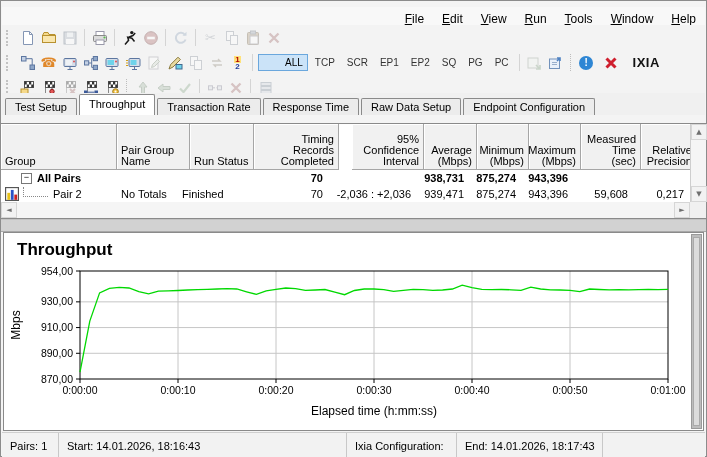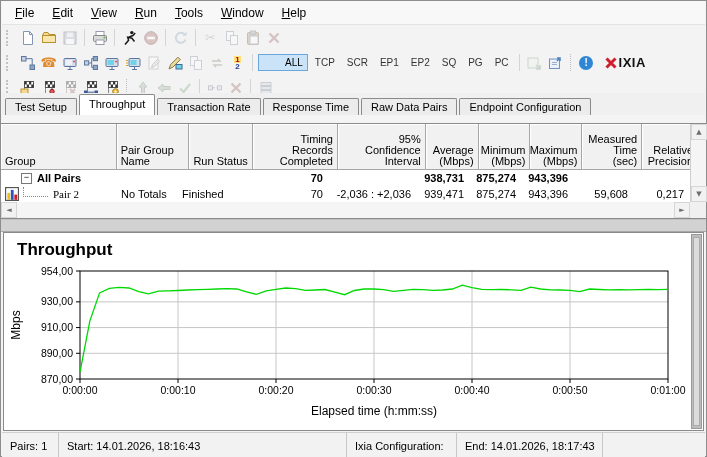--- a/index.html
+++ b/index.html
@@ -1,39 +1,39 @@
 <!DOCTYPE html>
 <html><head>
 <meta charset="utf-8">
 <style>
   html,body{margin:0;padding:0;width:707px;height:457px;overflow:hidden;background:#fff;
     font-family:"Liberation Sans",sans-serif;font-size:11px;color:#000;}
   .window{position:absolute;inset:0;border:1px solid #8c8c8c;box-sizing:border-box;background:#f4f4f4;}
   
-  .menubar{position:absolute;left:1px;right:1px;top:0;height:23px;background:#f8f8f8;
-    border-bottom:1px solid #e4e4e4;display:flex;align-items:center;padding-left:4px;font-size:12px;}
+  .menubar{position:absolute;left:1px;right:1px;top:6px;height:23px;background:#f8f8f8;
+    border-bottom:1px solid #e4e4e4;display:flex;align-items:center;padding-left:4px;font-size:12px;justify-content:flex-end;}
   .mitem{padding:3px 9px;cursor:default;}
   
   .toolbar{position:absolute;left:1px;right:1px;height:25px;background:#f3f3f3;
     border-bottom:1px solid #e0e0e0;display:flex;align-items:center;padding-left:2px;}
   .grip{width:5px;height:16px;border-left:2px dotted #c2c2c2;margin:0 4px 0 2px;}
   .tbi{width:21px;height:20px;display:inline-flex;align-items:center;justify-content:center;}
   .tbi svg{width:16px;height:16px;}
   .dis{opacity:.38;filter:grayscale(.55);}
   .tsep{width:1px;height:17px;background:#d4d4d4;margin:0 4px;}
   .tsep.dotted{background:transparent;border-left:1px dotted #bdbdbd;}
   .uni{font-family:"DejaVu Sans",sans-serif;font-size:13px;line-height:1;}
   .tbtn{font-size:10px;padding:2px 4px;margin:0 1px;color:#333;border:1px solid transparent;}
   .tbtn.act{background:#cbe3f8;border:1px solid #6aa7dd;color:#000;padding-left:26px;}
   .infoc{width:14px;height:14px;border-radius:50%;background:#2e86d4;color:#fff;font-weight:bold;
     display:inline-flex;align-items:center;justify-content:center;font-size:10px;}
   .n12{display:inline-flex;flex-direction:column;line-height:7px;font-size:8px;font-weight:bold;}
   .n12 em{color:#b00000;background:#ffe27a;font-style:normal;padding:0 1px;}
   .n12 i{color:#223c9a;font-style:normal;padding:0 1px;}
-  .logo{display:inline-flex;align-items:center;gap:2px;margin-left:8px;}
+  .logo{display:inline-flex;align-items:center;gap:16px;margin-left:8px;}
   .logo b{font-size:13px;font-weight:800;letter-spacing:.5px;color:#111;}
   
   .tabstrip{position:absolute;top:92px;left:1px;right:1px;height:22px;background:#f0f0f0;
     display:flex;align-items:flex-end;padding-left:3px;}
   .tab{height:16px;line-height:16px;padding:0 9px;border:1px solid #8a8a8a;border-bottom:none;
     border-radius:2px 2px 0 0;background:#ececec;margin-right:2px;white-space:nowrap;}
   .tab.active{height:20px;line-height:19px;background:#fff;position:relative;z-index:3;}
   
   .tablepane{position:absolute;top:122px;left:0;right:0;height:96px;background:#fff;
     border-top:1px solid #8a8a8a;border-bottom:1px solid #8a8a8a;box-sizing:border-box;}
@@ -369,33 +369,33 @@
           <rect x="3" y="6.5" width="10" height="3" fill="#cdd9ea" stroke="#7e96b8"></rect>
           <rect x="3" y="10.5" width="10" height="3" fill="#cdd9ea" stroke="#7e96b8"></rect>
         </svg>
       </span>
     </div>
   <div class="tabstrip" id="tabstrip">
       <span class="tab">Test Setup</span>
       <span class="tab active">Throughput</span>
       <span class="tab">Transaction Rate</span>
       <span class="tab">Response Time</span>
-      <span class="tab">Raw Data Pairs</span>
+      <span class="tab">Raw Data Setup</span>
       <span class="tab">Endpoint Configuration</span>
     </div>
 
   <div class="tablepane">
     <div id="thead">
         <div class="hcell" style="width: 116px;">Group</div>
         <div class="hcell" style="width: 73px;">Pair Group
 Name</div>
         <div class="hcell" style="width: 64px;">Run Status</div>
         <div class="hcell ra" style="width: 85px;">Timing Records
 Completed</div>
-        <div class="hcell ra" style="width: 88px;">95% Confidence
+        <div class="hcell ra" style="width: 72px; margin-left: 13px;">95% Confidence
 Interval</div>
         <div class="hcell ra" style="width: 53px;">Average
 (Mbps)</div>
         <div class="hcell ra" style="width: 52px; padding-left: 20px;">Minimum
 (Mbps)</div>
         <div class="hcell ra" style="width: 52px;">Maximum
 (Mbps)</div>
         <div class="hcell ra" style="width: 60px;">Measured
 Time (sec)</div>
         <div class="hcell ra" style="width: 56px;">Relative
@@ -412,21 +412,21 @@
           <div class="tcell" style="width: 64px;"></div>
           <div class="tcell ra" style="width: 85px;">70</div>
           <div class="tcell ra" style="width: 88px;"></div>
           <div class="tcell ra" style="width: 53px;">938,731</div>
           <div class="tcell ra" style="width: 52px;">875,274</div>
           <div class="tcell ra" style="width: 52px;">943,396</div>
           <div class="tcell ra" style="width: 60px;"></div>
           <div class="tcell ra" style="width: 56px;"></div>
         </div>
         <div class="trow">
-          <div class="tcell" style="width: 116px; font-family: Liberation Serif, serif;">
+          <div class="tcell" style="width: 116px;">
             <span class="tbi" style="width:14px">
               <svg width="12" height="12" viewBox="0 0 12 12">
                 <rect x="0.5" y="0.5" width="11" height="11" fill="#fff" stroke="#555"></rect>
                 <rect x="2" y="5" width="2.4" height="6" fill="#e8c21a"></rect>
                 <rect x="5" y="2.5" width="2.4" height="8.5" fill="#2a52c8"></rect>
                 <rect x="8" y="6.5" width="2.4" height="4.5" fill="#cc2222"></rect>
               </svg>
             </span>
             <span class="tree"></span>
             <span class="plabel">Pair 2</span>

